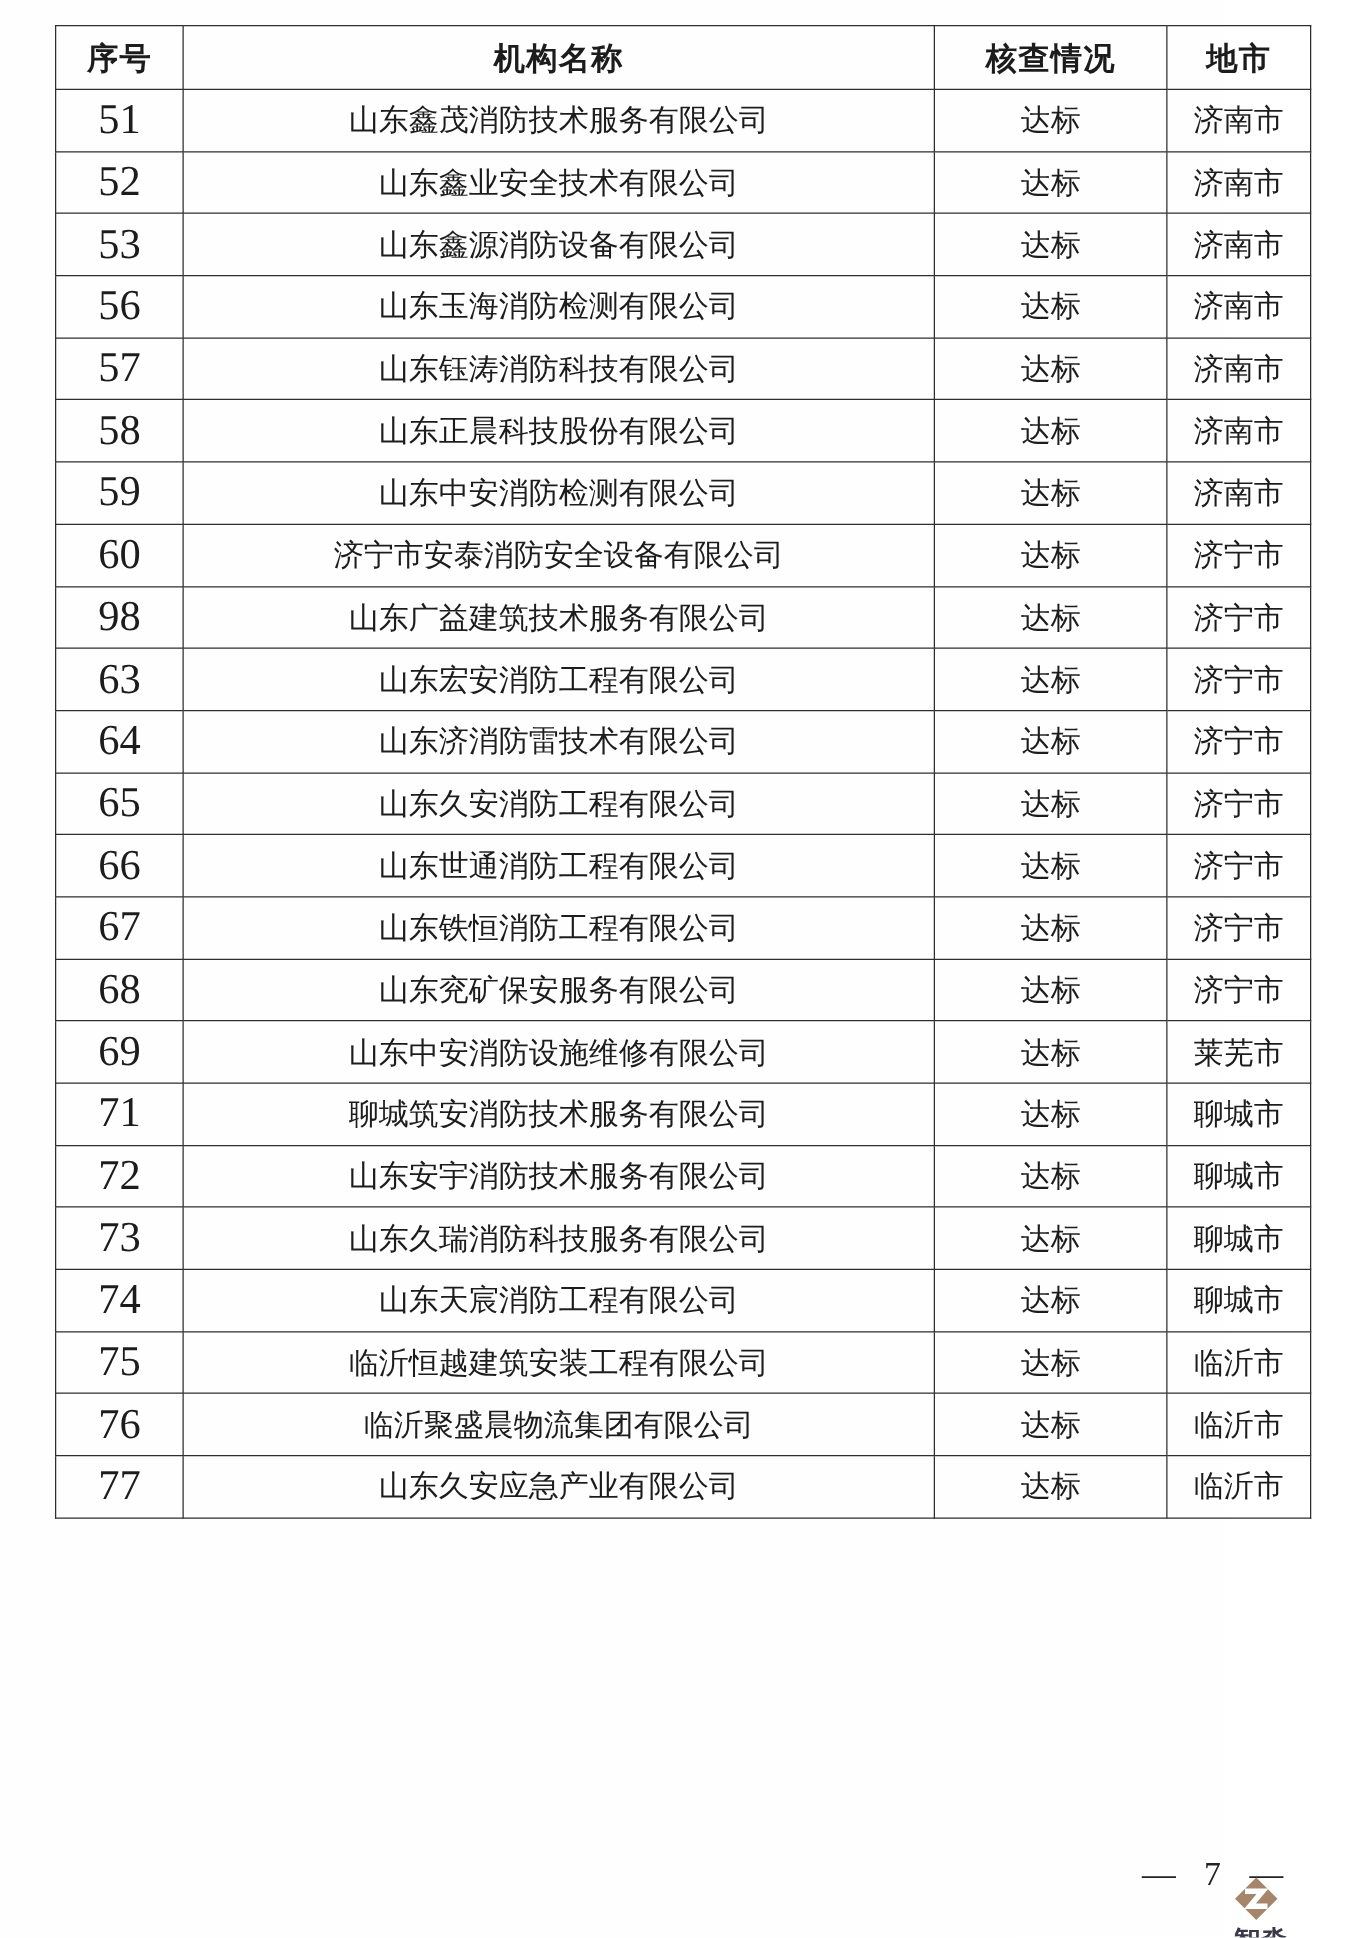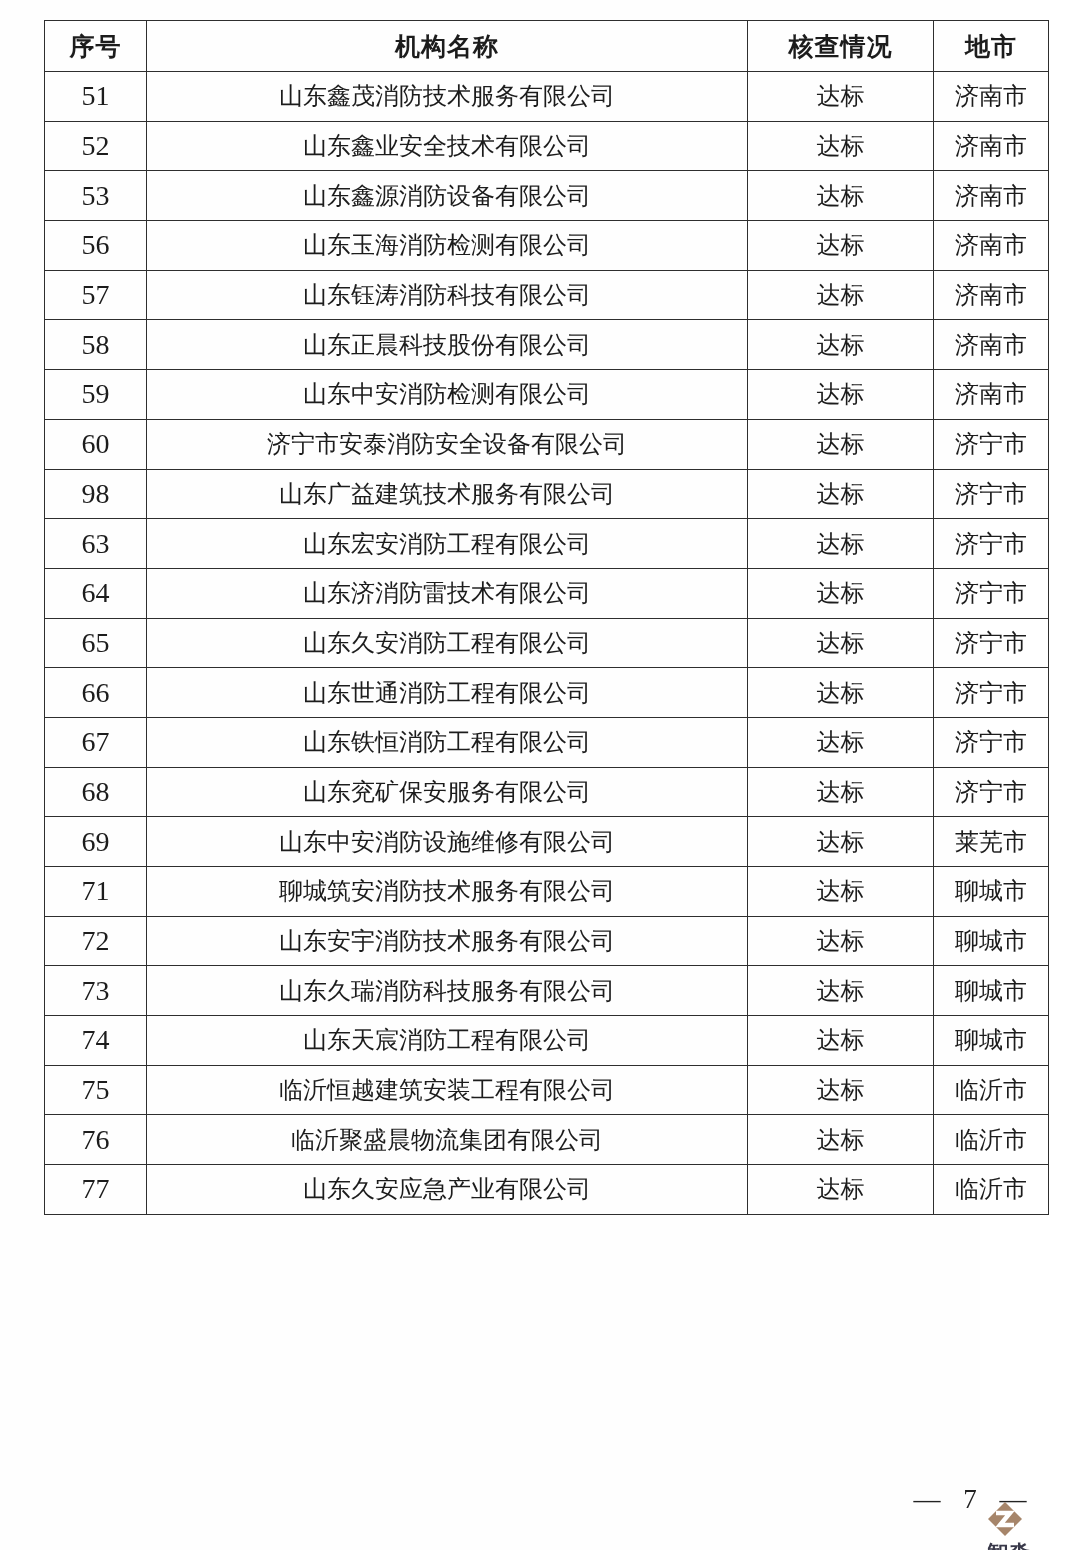--- a/index.html
+++ b/index.html
@@ -34,21 +34,21 @@
     height: 51px;
     font-size: 25px;
     font-weight: bold;
     letter-spacing: 1px;
   }
   .org-table td {
     height: 49.7px;
     font-size: 24px;
   }
   .org-table td.num {
-    font-size: 28px;
+    font-size: 34px;
     font-family: "Liberation Serif", serif;
   }
   .page-number {
     position: absolute;
     left: 895px; top: 1484px;
     width: 150px;
     text-align: center;
     font-size: 27px;
     word-spacing: 16px;
     color: #222;

